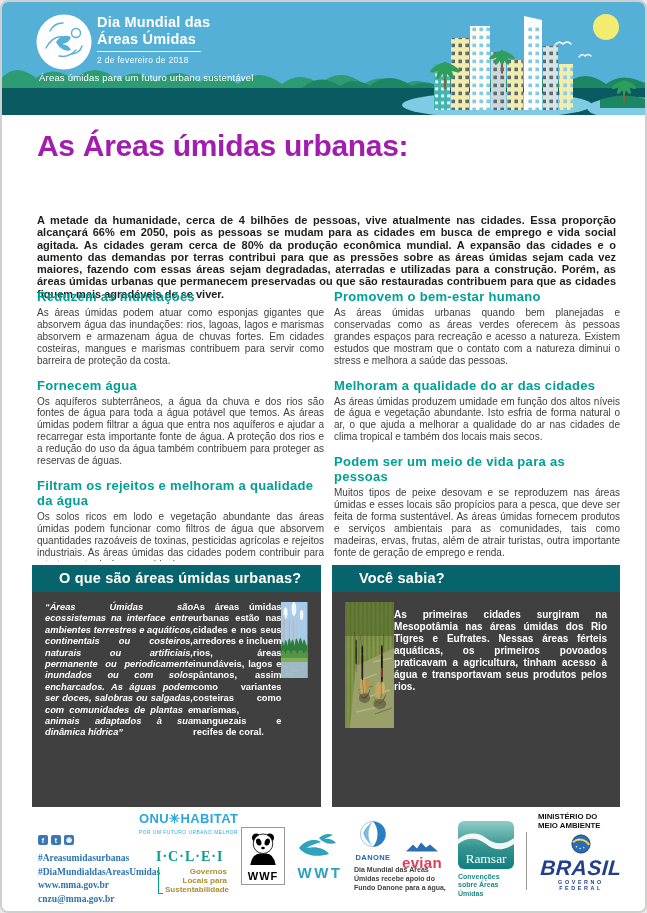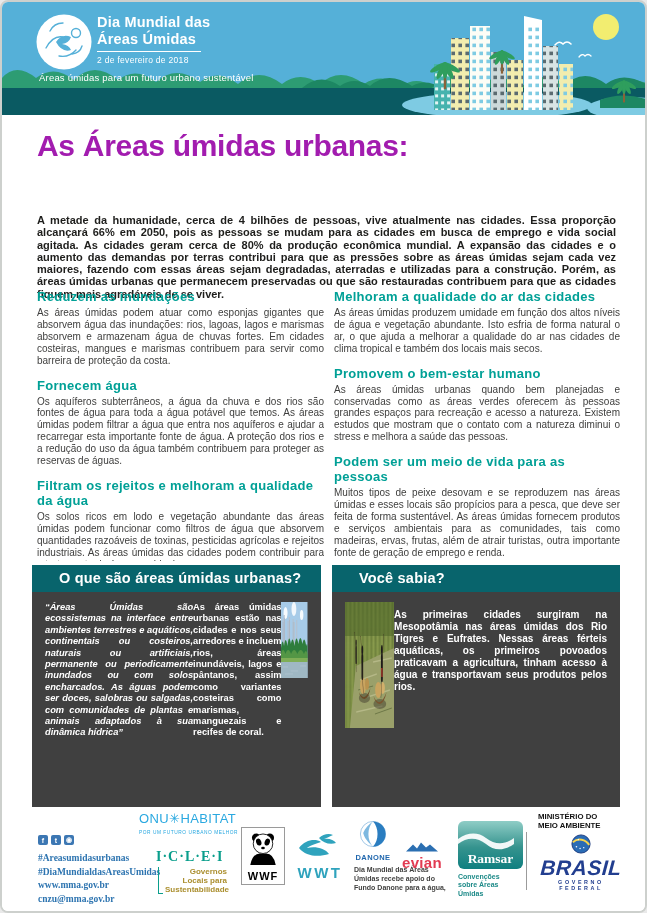--- a/index.html
+++ b/index.html
@@ -36,21 +36,21 @@
     line-height:27px;padding-left:27px;letter-spacing:.2px;}
   .box-inner{padding:10px 13px 10px;display:flex;flex-direction:row;flex:1;}
   .box-quote{font-size:9.3px;font-weight:bold;font-style:italic;color:#fff;line-height:11.4px;
     text-align:justify;margin:0 0 5px;}
   .box-text{font-size:9.3px;font-weight:bold;color:#fff;line-height:11.4px;text-align:justify;margin:0 0 7px;}
   .box-text-lg{font-size:10px;font-weight:bold;color:#fff;line-height:12px;text-align:justify;margin:7px 0 0;}
   .box-photo{display:block;width:100%;}
   
   .footer{position:absolute;left:0;top:805px;width:647px;height:108px;background:#fff;}
   .onu{position:absolute;left:137px;top:5px;color:#29a8e0;line-height:13px;}
-  .onu-name{font-size:13px;font-weight:normal;letter-spacing:.4px;}
+  .onu-name{font-size:13px;font-weight:bold;letter-spacing:.4px;}
   .onu-sub{font-size:4.8px;letter-spacing:.55px;margin-top:1px;}
   .social{position:absolute;left:36px;top:28px;display:flex;gap:3px;}
   .social .s-icon{width:10px;height:10px;border-radius:2px;background:#3c77b3;color:#fff;
     font-size:7px;font-weight:bold;display:flex;align-items:center;justify-content:center;cursor:pointer;}
   .links{position:absolute;left:36px;top:45px;color:#2d74b0;font-size:9.5px;font-weight:bold;line-height:13.5px;}
   .links .lnk{cursor:pointer;font-family:Liberation Serif, serif;}
   .iclei{position:absolute;left:154px;top:42px;width:72px;}
   .iclei-name{font-family:"Liberation Serif",serif;font-size:14px;font-weight:bold;color:#0a9e8c;letter-spacing:1px;}
   .iclei-wrap{position:relative;margin-top:2px;padding-left:9px;}
   .iclei-bracket{position:absolute;left:2px;top:0;bottom:1px;width:5px;
@@ -61,22 +61,22 @@
   .wwf-name{font-size:11px;font-weight:bold;color:#000;letter-spacing:1px;margin-top:1px;}
   .wwt{position:absolute;left:292px;top:26px;width:52px;text-align:center;}
   .wwt-name{font-size:15px;font-weight:bold;color:#2fa3bd;letter-spacing:2.5px;margin-top:1px;}
   .danone{position:absolute;left:352px;top:13px;width:38px;text-align:center;}
   .danone-name{font-size:7.5px;font-weight:bold;color:#1f66ad;letter-spacing:.4px;margin-top:1px;}
   .evian{position:absolute;left:397px;top:31px;width:46px;text-align:center;}
   .evian-name{font-size:15px;font-weight:bold;color:#e23b52;letter-spacing:.3px;line-height:14px;}
   .danone-caption{position:absolute;left:352px;top:59px;width:94px;font-size:7px;font-weight:bold;
     color:#3f3f3e;line-height:8.8px;}
   .ramsar{position:absolute;left:456px;top:14px;width:58px;}
-  .ramsar-box{position:relative;width:65px;height:48px;border-radius:6px;overflow:hidden;
-    background:linear-gradient(180deg,#8fcdc6 0%,#35938e 55%,#0f7f80 100%);font-weight:bold;}
+  .ramsar-box{position:relative;width:56px;height:48px;border-radius:6px;overflow:hidden;
+    background:linear-gradient(180deg,#8fcdc6 0%,#35938e 55%,#0f7f80 100%);}
   .ramsar-name{position:absolute;left:0;right:0;bottom:2px;text-align:center;color:#fff;
     font-family:"Liberation Serif",serif;font-size:13.5px;}
   .ramsar-sub{font-size:7px;font-weight:bold;color:#1d8a88;line-height:8.4px;margin-top:4px;width:54px;}
   .vdivider{position:absolute;left:524px;top:25px;width:1px;height:58px;background:#9b9b9b;}
   .ministerio{position:absolute;left:536px;top:6px;font-size:7.8px;font-weight:bold;color:#111;line-height:8.8px;}
   .brasil{position:absolute;left:536px;top:27px;width:86px;text-align:center;}
   .brasil-word{font-size:21px;font-weight:bold;font-style:italic;color:#223e8f;letter-spacing:.5px;
     line-height:20px;transform:skewX(-4deg);}
   .brasil-sub{font-size:5.4px;font-weight:bold;color:#223e8f;letter-spacing:2.6px;margin-top:1px;}
 </style>
@@ -183,26 +183,26 @@
       <p>Os aquíferos subterrâneos, a água da chuva e dos rios são fontes de água para toda a água potável que temos. As áreas úmidas podem filtrar a água que entra nos aquíferos e ajudar a recarregar esta importante fonte de água. A proteção dos rios e a redução do uso da água também contribuem para proteger as reservas de águas.</p>
     </div>
     <div class="section">
       <h3>Filtram os rejeitos e melhoram a qualidade da água</h3>
       <p>Os solos ricos em lodo e vegetação abundante das áreas úmidas podem funcionar como filtros de água que absorvem quantidades razoáveis de toxinas, pesticidas agrícolas e rejeitos industriais. As áreas úmidas das cidades podem contribuir para o tratamento de águas residuais.</p>
     </div>
   </div>
 
   <div class="col col-right">
     <div class="section">
+      <h3>Promovem o bem-estar humano</h3>
+      <p>As áreas úmidas urbanas quando bem planejadas e conservadas como as áreas verdes oferecem às pessoas grandes espaços para recreação e acesso a natureza. Existem estudos que mostram que o contato com a natureza diminui o stress e melhora a saúde das pessoas.</p>
+    </div>
+    <div class="section">
       <h3>Melhoram a qualidade do ar das cidades</h3>
       <p>As áreas úmidas produzem umidade em função dos altos níveis de água e vegetação abundante. Isto esfria de forma natural o ar, o que ajuda a melhorar a qualidade do ar nas cidades de clima tropical e também dos locais mais secos.</p>
-    </div>
-    <div class="section">
-      <h3>Promovem o bem-estar humano</h3>
-      <p>As áreas úmidas urbanas quando bem planejadas e conservadas como as áreas verdes oferecem às pessoas grandes espaços para recreação e acesso a natureza. Existem estudos que mostram que o contato com a natureza diminui o stress e melhora a saúde das pessoas.</p>
     </div>
     <div class="section">
       <h3>Podem ser um meio de vida para as pessoas</h3>
       <p>Muitos tipos de peixe desovam e se reproduzem nas áreas úmidas e esses locais são propícios para a pesca, que deve ser feita de forma sustentável. As áreas úmidas fornecem produtos e serviços ambientais para as comunidades, tais como madeiras, ervas, frutas, além de atrair turistas, outra importante fonte de geração de emprego e renda.</p>
     </div>
   </div>
 
   <div class="teal-box box-left">
     <div class="box-band">O que são áreas úmidas urbanas?</div>
     <div class="box-inner">

